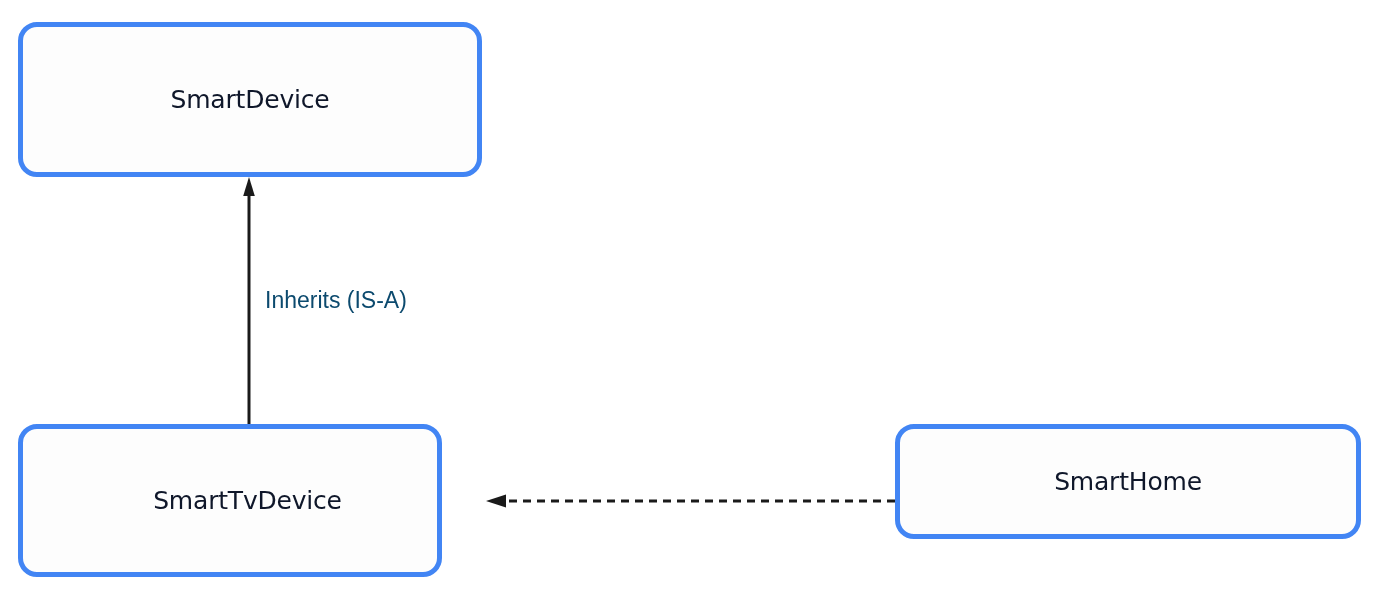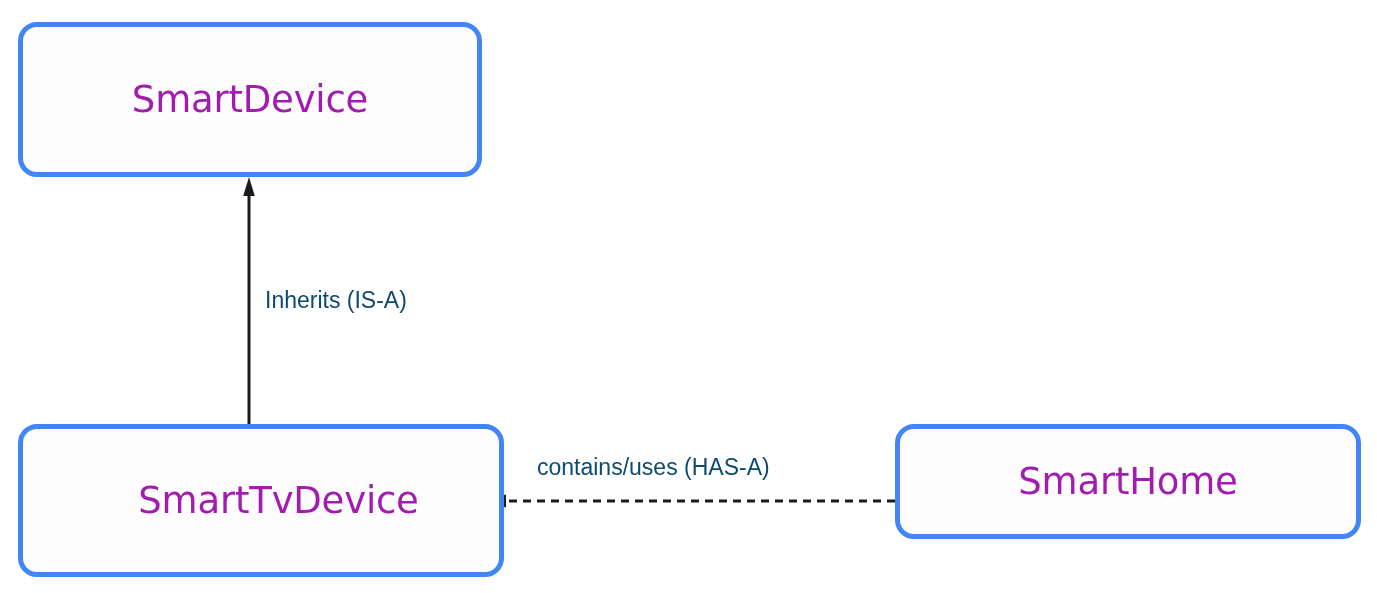--- a/index.html
+++ b/index.html
@@ -29,38 +29,38 @@
     border-style: solid;
     border-color: #4285f4;
     border-width: 5px;
     border-radius: 19px;
     display: flex;
     align-items: center;
     justify-content: center;
   }
   .node-label {
     font-family: "DejaVu Sans", "Liberation Sans", sans-serif;
-    font-size: 37px;
+    font-size: 25px;
     font-weight: 400;
-    color: #a21caf;
+    color: #0f172a;
     letter-spacing: -0.2px;
     white-space: nowrap;
     line-height: 1;
   }
   .edge-label {
     position: absolute;
     font-family: "Liberation Sans", sans-serif;
     font-size: 23px;
     font-weight: 400;
     color: #0c4a6e;
     white-space: nowrap;
     line-height: 1;
   }
   #node-smartdevice  { left: 18px;  top: 22px;  width: 464px; height: 155px; }
-  #node-smarttvdevice{ left: 18px;  top: 424px; width: 486px; height: 153px; padding-left: 35px; }
+  #node-smarttvdevice{ left: 18px;  top: 424px; width: 424px; height: 153px; padding-left: 35px; }
   #node-smarthome    { left: 895px; top: 424px; width: 466px; height: 115px; }
 
   #label-inherits { left: 265px; top: 289px; }
   #label-contains { left: 537px; top: 456px; }
 </style>
 </head>
 <body>
 
 <div id="canvas">
 
@@ -84,15 +84,14 @@
   <div class="node-box" id="node-smarttvdevice">
     <span class="node-label">SmartTvDevice</span>
   </div>
 
   <div class="node-box" id="node-smarthome">
     <span class="node-label">SmartHome</span>
   </div>
 
   <div class="edge-label" id="label-inherits">Inherits (IS-A)</div>
 
-  <div class="edge-label" id="label-contains">contains/uses (HAS-A)</div>
 
 </div>
 
 </body></html>

